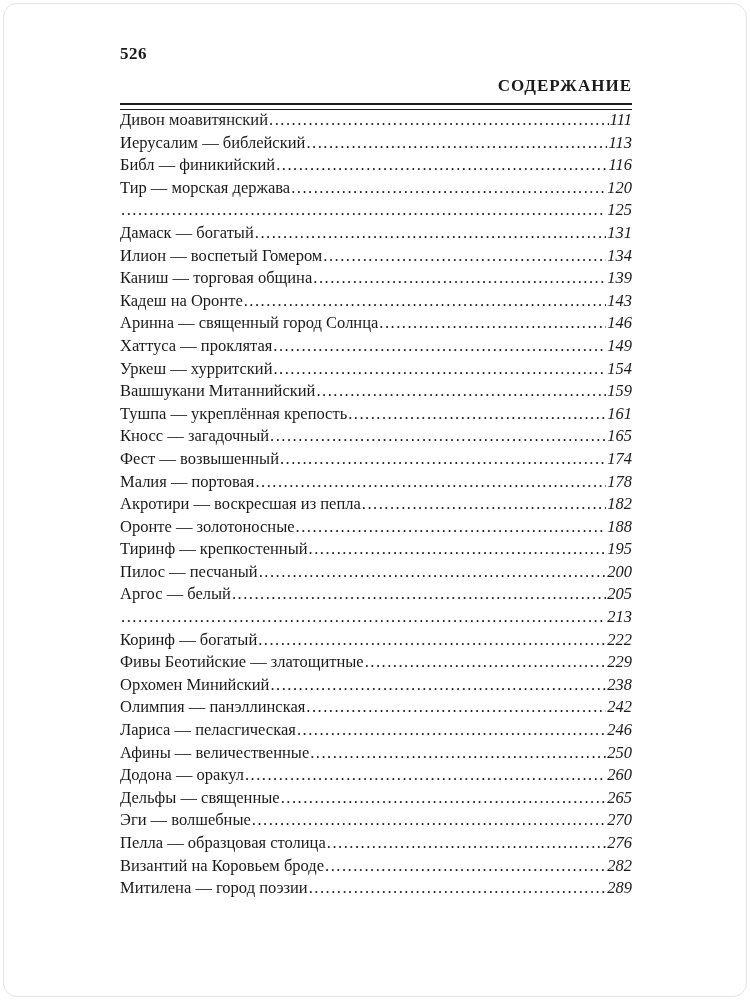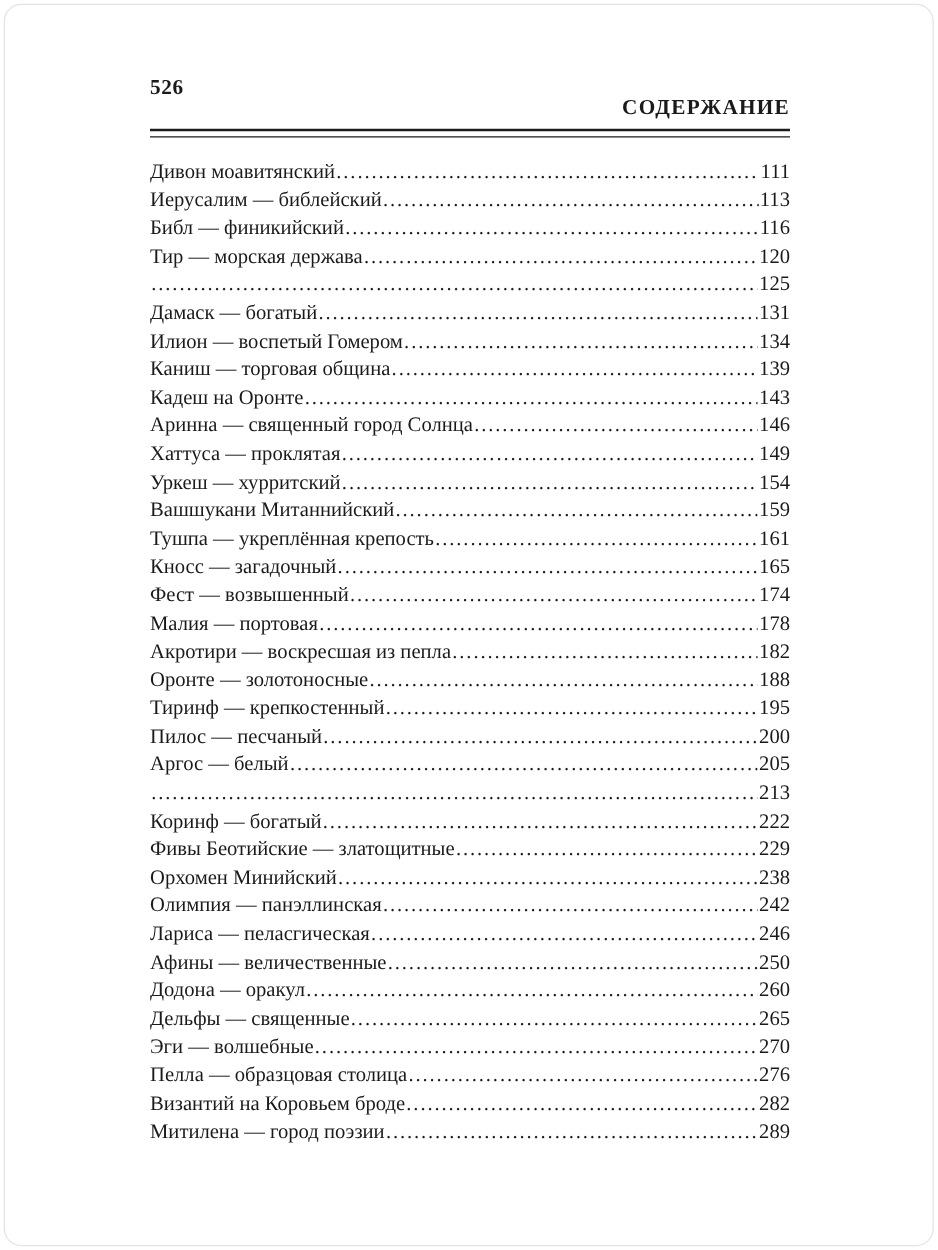--- a/index.html
+++ b/index.html
@@ -27,39 +27,38 @@
     top: 0;
     left: 0;
     right: 0;
     bottom: 0;
     padding: 44px 118px 0 120px;
     box-sizing: border-box;
   }
   .page-header {
     display: flex;
     justify-content: space-between;
-    align-items: center;
+    align-items: flex-start;
     font-weight: bold;
     font-size: 17px;
   }
   .page-header .folio {
     letter-spacing: 0.5px;
   }
   .page-header .title {
     letter-spacing: 1px;
     margin-top: 32px;
   }
   .header-rule {
     margin-top: 7px;
     height: 4px;
     border-top: 2px solid #1c1c1c;
     border-bottom: 1px solid #1c1c1c;
   }
   .toc-list {
-    margin-top: 17px;
     font-size: 16.5px;
   }
   .toc-row {
     display: flex;
     align-items: baseline;
     height: 22.6px;
     white-space: nowrap;
   }
   .toc-title {
     flex: 0 0 auto;
@@ -71,20 +70,21 @@
     margin: 0 1px;
     min-width: 8px;
   }
   .toc-dots::after {
     content: "......................................................................................................................................................";
     letter-spacing: 1.5px;
   }
   .toc-page {
     flex: 0 0 auto;
     text-align: left;
+    font-style: italic;
   }
 </style>
 </head>
 <body>
 
 <div class="photo-frame"></div>
 
 <div class="page">
   <div class="page-header">
     <span class="folio">526</span>

